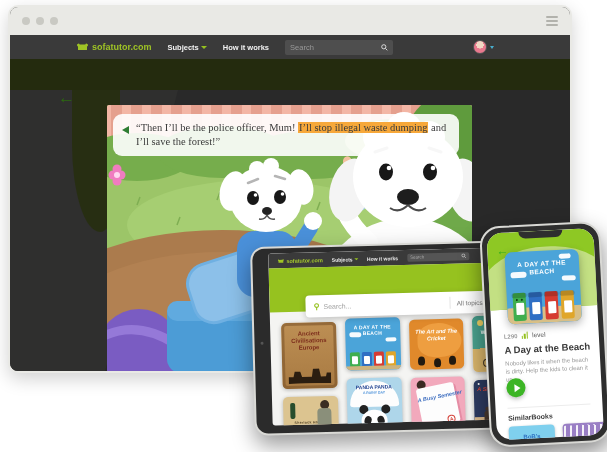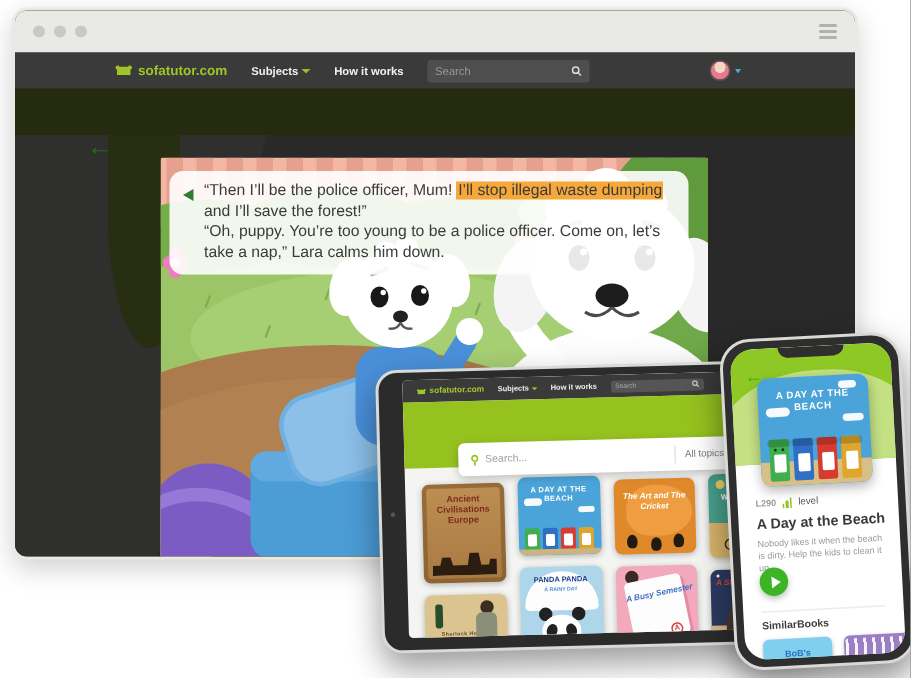--- a/index.html
+++ b/index.html
@@ -32,21 +32,21 @@
 
   .olive-band { height:31px; background:#242b0e; }
   .reader-area { position:relative; height:281px; background:#2f2f2e; overflow:hidden; }
   .shade-right { position:absolute; inset:0; background:#292929;
     clip-path:polygon(30% 0, 100% 0, 100% 100%, 17% 100%); }
   .olive-blob { position:absolute; left:62px; top:-8px; width:48px; height:150px; background:#272f10;
     border-radius:0 0 70% 100%; opacity:.9; }
   .back-arrow { position:absolute; left:48px; top:-2px; color:#2c6a10; font-size:17px; font-weight:bold; cursor:pointer; }
 
   
-  .illus { position:absolute; left:97px; top:15px; width:365px; height:268px; border-radius:2px; overflow:hidden; }
+  .illus { position:absolute; left:97px; top:15px; width:365px; height:268px; border-radius:2px; overflow:hidden;font-family:Liberation Serif, serif; }
   .storybox { position:absolute; left:6px; top:9px; width:346px; background:rgba(255,255,255,.9);
     border-radius:9px; padding:7px 10px 8px 23px; font-size:10.5px; line-height:13.5px; color:#3b3b3b; }
   .storybox mark { background:#f7a83a; color:inherit; padding:0 1px; }
   .sent-marker { position:absolute; left:9px; top:12px; width:0; height:0;
     border-top:4.5px solid transparent; border-bottom:4.5px solid transparent; border-right:7px solid #2e7d32; }
 
   
   .tablet { position:absolute; left:250px; top:247px; width:294px; height:189px;
     transform:rotate(-1.5deg); transform-origin:top left;
     background:#2b2b2b; border:2px solid #d9d9d5; border-radius:14px;
@@ -342,21 +342,20 @@
               <circle cx="14" cy="70" r="4.5" fill="#f07cc0"></circle>
             <circle cx="10" cy="64" r="4.5" fill="#f07cc0"></circle>
               <circle cx="10" cy="76" r="4.5" fill="#f07cc0"></circle>
             <circle cx="10" cy="70" r="3" fill="#ffd7ef"></circle>
           </g>
         </svg>
 
         <div class="storybox">
           <span class="sent-marker"></span>
           <span>“Then I’ll be the police officer, Mum! </span><mark>I’ll stop illegal waste dumping</mark><span> and I’ll save the forest!”</span><br>
-          <span>“Oh, puppy. You’re too young to be a police officer. Come on, let’s take a nap,” Lara calms him down.</span>
         </div>
       </div>
     </div>
   </div>
 
   <div class="tablet">
     <span class="tab-cam"></span>
     <div class="tab-screen">
 
       <div class="tnav">

